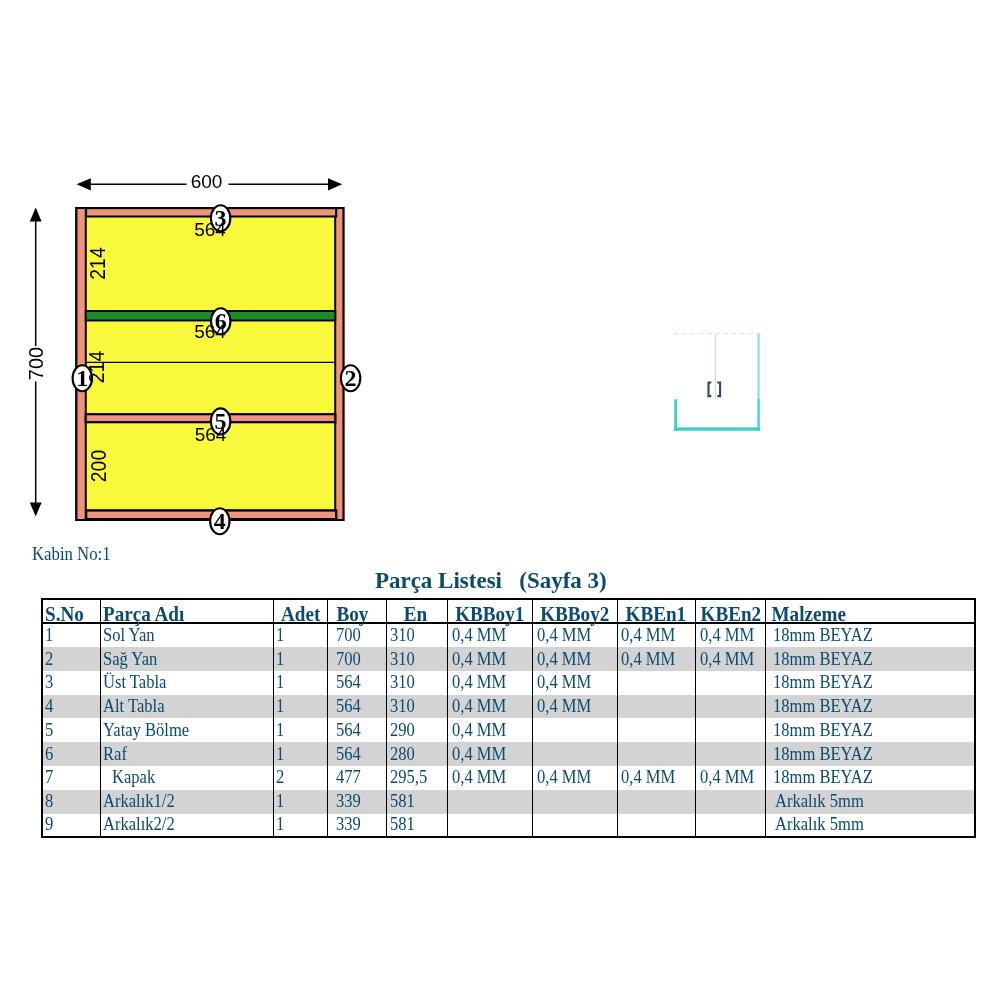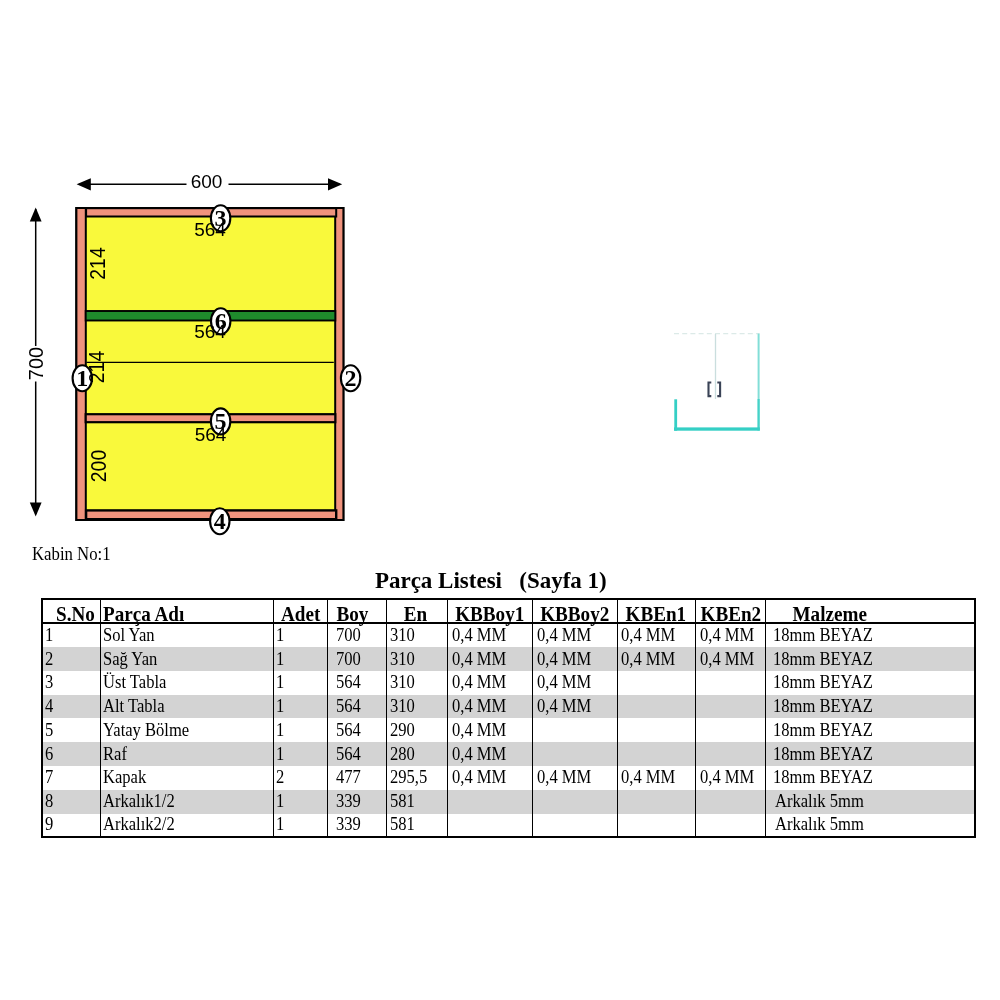--- a/index.html
+++ b/index.html
@@ -1,17 +1,17 @@
 <!DOCTYPE html>
 <html><head>
 <meta charset="utf-8">
 <style>
   html,body{margin:0;padding:0;background:#fff;}
   #page{position:relative;width:1000px;height:1000px;background:#fff;overflow:hidden;
-        font-family:"Liberation Serif",serif;color:#000000;}
+        font-family:"Liberation Serif",serif;color:#0c4a6e;}
   .abs{position:absolute;}
   .tx{display:inline-block;transform-origin:0 50%;white-space:pre;}
   table{border-collapse:collapse;table-layout:fixed;}
   td,th{border-left:1.5px solid #000;border-right:1.5px solid #000;border-top:none;border-bottom:none;
         overflow:visible;white-space:nowrap;padding:0;
         font-weight:normal;text-align:left;vertical-align:middle;}
   tr.g td{background:#D3D3D3;}
   .hd{font-weight:bold;}
   .hd td{border-bottom:2px solid #000;font-weight:bold;font-size:22px;line-height:17px;padding-top:4.5px;}
 </style>
@@ -115,50 +115,50 @@
     <path d="M 717.3,382.5 h 2.8 v 13.6 h -2.8"></path>
   </g>
 </svg>
 
 
 <div class="abs" style="left:32px;top:544.7px;font-size:18px;line-height:1;">
   <span class="tx" style="transform:scaleX(0.93);">Kabin No:1</span>
 </div>
 
 <div class="abs" style="left:374.9px;top:569.4px;font-size:23px;font-weight:bold;line-height:1;">
-  <span class="tx" style="transform:scaleX(1.0);">Parça Listesi   (Sayfa 1)</span>
+  <span class="tx" style="transform:scaleX(1.0);">Parça Listesi   (Sayfa 3)</span>
 </div>
 
 <div class="abs" style="left:40.5px;top:597.5px;">
 <table style="width:934px;border:2px solid #000;font-size:18px;">
   <colgroup>
     <col style="width:59px">
           <col style="width:173px">
           <col style="width:54px">
     <col style="width:58.5px">
           <col style="width:61.5px">
           <col style="width:85px">
     <col style="width:84.5px">
           <col style="width:78.5px">
           <col style="width:69.5px">
     <col style="width:209.5px">
   </colgroup>
 
   <tbody>
           <tr style="height:24.9px;" class="hd">
-    <td style="padding-left:13px;"><span class="tx" style="transform:scaleX(0.87);">S.No</span></td>
+    <td style="padding-left:2px;"><span class="tx" style="transform:scaleX(0.87);">S.No</span></td>
     <td style="padding-left:2px;"><span class="tx" style="transform:scaleX(0.87);">Parça Adı</span></td>
     <td style="text-align:center;"><span class="tx" style="transform:scaleX(0.87);transform-origin:50% 50%;">Adet</span></td>
     <td style="text-align:center;padding-right:9px;"><span class="tx" style="transform:scaleX(0.87);transform-origin:50% 50%;">Boy</span></td>
     <td style="text-align:center;padding-right:3px;"><span class="tx" style="transform:scaleX(0.87);transform-origin:50% 50%;">En</span></td>
     <td style="text-align:center;"><span class="tx" style="transform:scaleX(0.87);transform-origin:50% 50%;">KBBoy1</span></td>
     <td style="text-align:center;"><span class="tx" style="transform:scaleX(0.87);transform-origin:50% 50%;">KBBoy2</span></td>
     <td style="text-align:center;"><span class="tx" style="transform:scaleX(0.87);transform-origin:50% 50%;">KBEn1</span></td>
     <td style="text-align:center;"><span class="tx" style="transform:scaleX(0.87);transform-origin:50% 50%;">KBEn2</span></td>
-    <td style="text-align:center;padding-right:80px;border-radius:9px;"><span class="tx" style="transform:scaleX(0.87);transform-origin:50% 50%;">Malzeme</span></td>
+    <td style="text-align:left;padding-right:80px;border-radius:9px;"><span class="tx" style="transform:scaleX(0.87);transform-origin:50% 50%;">Malzeme</span></td>
   </tr>
 
   <tr style="height:23.78px;">
     <td style="padding-left:2px;"><span class="tx" style="transform:scaleX(0.92);">1</span></td>
     <td style="padding-left:2px;"><span class="tx" style="transform:scaleX(0.92);">Sol Yan</span></td>
     <td style="padding-left:1.5px;"><span class="tx" style="transform:scaleX(0.92);">1</span></td>
     <td style="padding-left:8px;"><span class="tx" style="transform:scaleX(0.92);">700</span></td>
     <td style="padding-left:3px;"><span class="tx" style="transform:scaleX(0.92);">310</span></td>
     <td style="padding-left:3.5px;"><span class="tx" style="transform:scaleX(0.92);">0,4 MM</span></td>
     <td style="padding-left:3.5px;"><span class="tx" style="transform:scaleX(0.92);">0,4 MM</span></td>
@@ -227,21 +227,21 @@
     <td style="padding-left:3px;"><span class="tx" style="transform:scaleX(0.92);">280</span></td>
     <td style="padding-left:3.5px;"><span class="tx" style="transform:scaleX(0.92);">0,4 MM</span></td>
     <td></td>
     <td></td>
     <td></td>
     <td style="padding-left:7px;"><span class="tx" style="transform:scaleX(0.92);">18mm BEYAZ</span></td>
   </tr>
 
   <tr style="height:23.78px;">
     <td style="padding-left:2px;"><span class="tx" style="transform:scaleX(0.92);">7</span></td>
-    <td style="padding-left:2px;"><span class="tx" style="transform:scaleX(0.92);">Kapak</span></td>
+    <td style="padding-left:11px;"><span class="tx" style="transform:scaleX(0.92);">Kapak</span></td>
     <td style="padding-left:1.5px;"><span class="tx" style="transform:scaleX(0.92);">2</span></td>
     <td style="padding-left:8px;"><span class="tx" style="transform:scaleX(0.92);">477</span></td>
     <td style="padding-left:3px;"><span class="tx" style="transform:scaleX(0.92);">295,5</span></td>
     <td style="padding-left:3.5px;"><span class="tx" style="transform:scaleX(0.92);">0,4 MM</span></td>
     <td style="padding-left:3.5px;"><span class="tx" style="transform:scaleX(0.92);">0,4 MM</span></td>
     <td style="padding-left:3.5px;"><span class="tx" style="transform:scaleX(0.92);">0,4 MM</span></td>
     <td style="padding-left:3.5px;"><span class="tx" style="transform:scaleX(0.92);">0,4 MM</span></td>
     <td style="padding-left:7px;"><span class="tx" style="transform:scaleX(0.92);">18mm BEYAZ</span></td>
   </tr>
 

